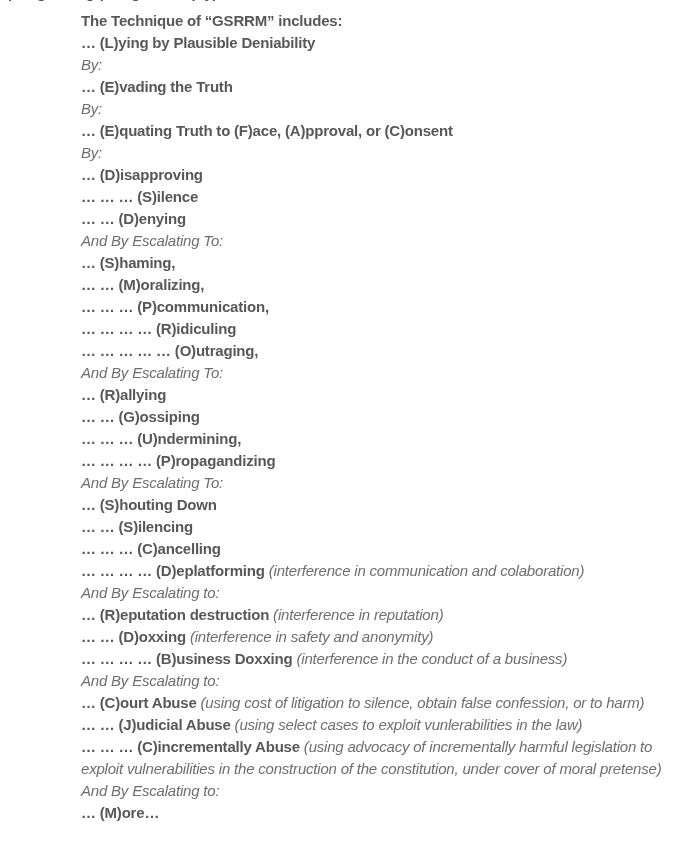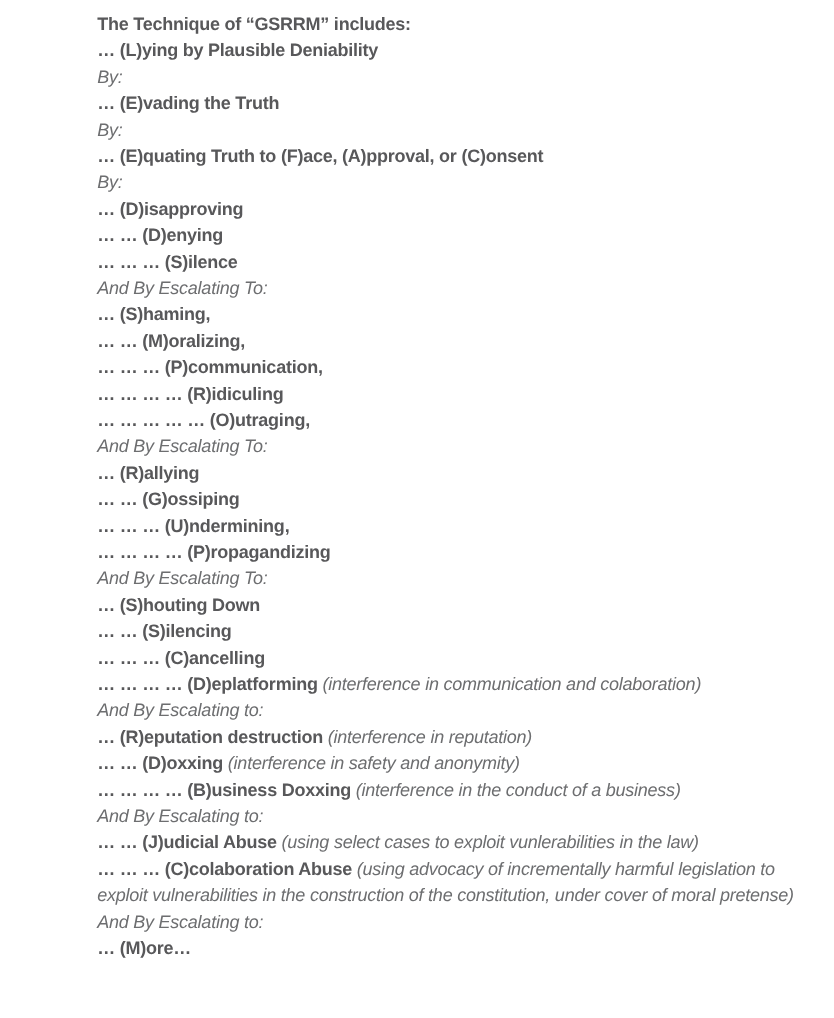--- a/index.html
+++ b/index.html
@@ -56,22 +56,22 @@
 
 <div class="doc">
     <div class="line"><span class="b">The Technique of “GSRRM” includes:</span></div>
     <div class="line"><span class="b">… (L)ying by Plausible Deniability</span></div>
     <div class="line"><span class="r">By:</span></div>
     <div class="line"><span class="b">… (E)vading the Truth</span></div>
     <div class="line"><span class="r">By:</span></div>
     <div class="line"><span class="b">… (E)quating Truth to (F)ace, (A)pproval, or (C)onsent</span></div>
     <div class="line"><span class="r">By:</span></div>
     <div class="line"><span class="b">… (D)isapproving</span></div>
+    <div class="line"><span class="b">… … … (S)ilence</span></div>
     <div class="line"><span class="b">… … (D)enying</span></div>
-    <div class="line"><span class="b">… … … (S)ilence</span></div>
     <div class="line"><span class="r">And By Escalating To:</span></div>
     <div class="line"><span class="b">… (S)haming,</span></div>
     <div class="line"><span class="b">… … (M)oralizing,</span></div>
     <div class="line"><span class="b">… … … (P)communication,</span></div>
     <div class="line"><span class="b">… … … … (R)idiculing</span></div>
     <div class="line"><span class="b">… … … … … (O)utraging,</span></div>
     <div class="line"><span class="r">And By Escalating To:</span></div>
     <div class="line"><span class="b">… (R)allying</span></div>
     <div class="line"><span class="b">… … (G)ossiping</span></div>
     <div class="line"><span class="b">… … … (U)ndermining,</span></div>
@@ -79,18 +79,19 @@
     <div class="line"><span class="r">And By Escalating To:</span></div>
     <div class="line"><span class="b">… (S)houting Down</span></div>
     <div class="line"><span class="b">… … (S)ilencing</span></div>
     <div class="line"><span class="b">… … … (C)ancelling</span></div>
     <div class="line"><span class="b">… … … … (D)eplatforming</span> <span class="r">(interference in communication and colaboration)</span></div>
     <div class="line"><span class="r">And By Escalating to:</span></div>
     <div class="line"><span class="b">… (R)eputation destruction</span> <span class="r">(interference in reputation)</span></div>
     <div class="line"><span class="b">… … (D)oxxing</span> <span class="r">(interference in safety and anonymity)</span></div>
     <div class="line"><span class="b">… … … … (B)usiness Doxxing</span> <span class="r">(interference in the conduct of a business)</span></div>
     <div class="line"><span class="r">And By Escalating to:</span></div>
+    <div class="line"><span class="b">… (C)ourt Abuse</span> <span class="r">(using cost of litigation to silence, obtain false confession, or to harm)</span></div>
     <div class="line"><span class="b">… … (J)udicial Abuse</span> <span class="r">(using select cases to exploit vunlerabilities in the law)</span></div>
-    <div class="line"><span class="b">… … … (C)colaboration Abuse</span> <span class="r">(using advocacy of incrementally harmful legislation to</span></div>
+    <div class="line"><span class="b">… … … (C)incrementally Abuse</span> <span class="r">(using advocacy of incrementally harmful legislation to</span></div>
     <div class="line"><span class="r">exploit vulnerabilities in the construction of the constitution, under cover of moral pretense)</span></div>
     <div class="line"><span class="r">And By Escalating to:</span></div>
     <div class="line"><span class="b">… (M)ore…</span></div>
   </div>
 
 </body></html>

